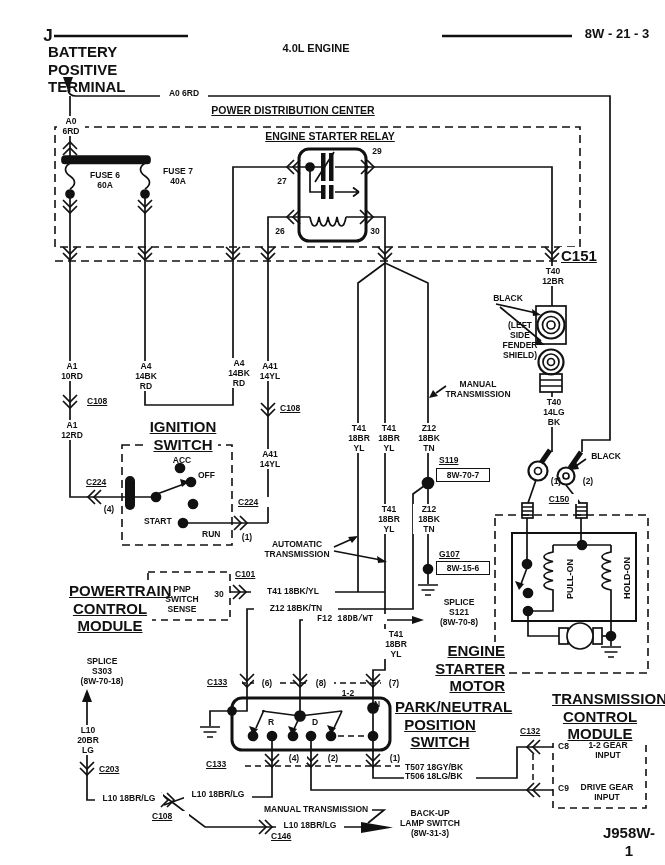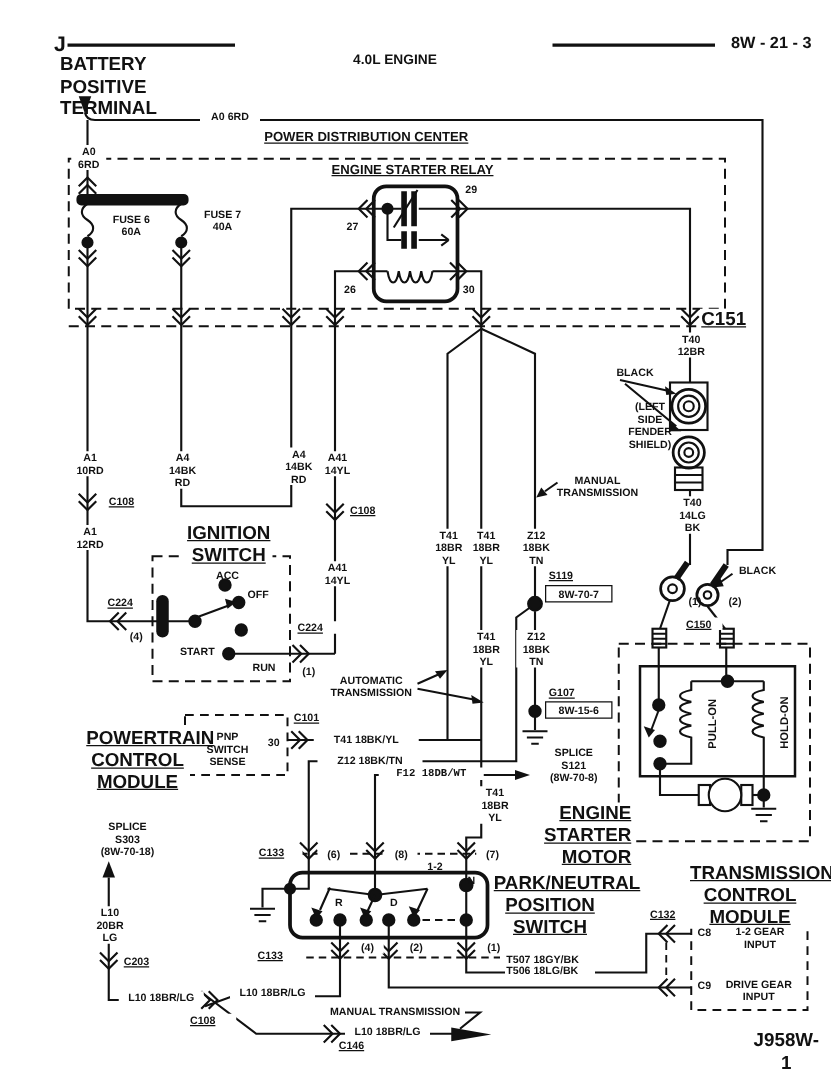--- a/index.html
+++ b/index.html
@@ -383,20 +383,23 @@
 <div class="L" style="left:73px;top:725px;width:28px;">L10
 20BR
 LG</div>
 <div class="L u lt" style="left:98px;top:764px;width:34px;">C203</div>
 <div class="L" style="left:95px;top:793px;width:66px;">L10 18BR/LG</div>
 <div class="L" style="left:184px;top:789px;width:66px;">L10 18BR/LG</div>
 <div class="L u lt" style="left:151px;top:811px;width:36px;">C108</div>
 <div class="L nb lt" style="left:263px;top:804px;width:112px;">MANUAL TRANSMISSION</div>
 <div class="L" style="left:276px;top:820px;width:66px;">L10 18BR/LG</div>
 <div class="L u lt" style="left:270px;top:831px;width:36px;">C146</div>
+<div class="L nb" style="left:390px;top:808px;width:78px;">BACK-UP
+LAMP SWITCH
+(8W-31-3)</div>
 
 <div class="L lt" style="left:404px;top:771px;width:70px;">T506 18LG/BK</div>
 <div class="L lt" style="left:404px;top:762px;width:70px;">T507 18GY/BK</div>
 <div class="L u s9" style="left:551px;top:690px;width:96px;">TRANSMISSION
 CONTROL
 MODULE</div>
 <div class="L u lt" style="left:519px;top:726px;width:34px;">C132</div>
 <div class="L nb lt" style="left:557px;top:741px;width:18px;">C8</div>
 <div class="L nb" style="left:575px;top:740px;width:64px;">1-2 GEAR
 INPUT</div>

